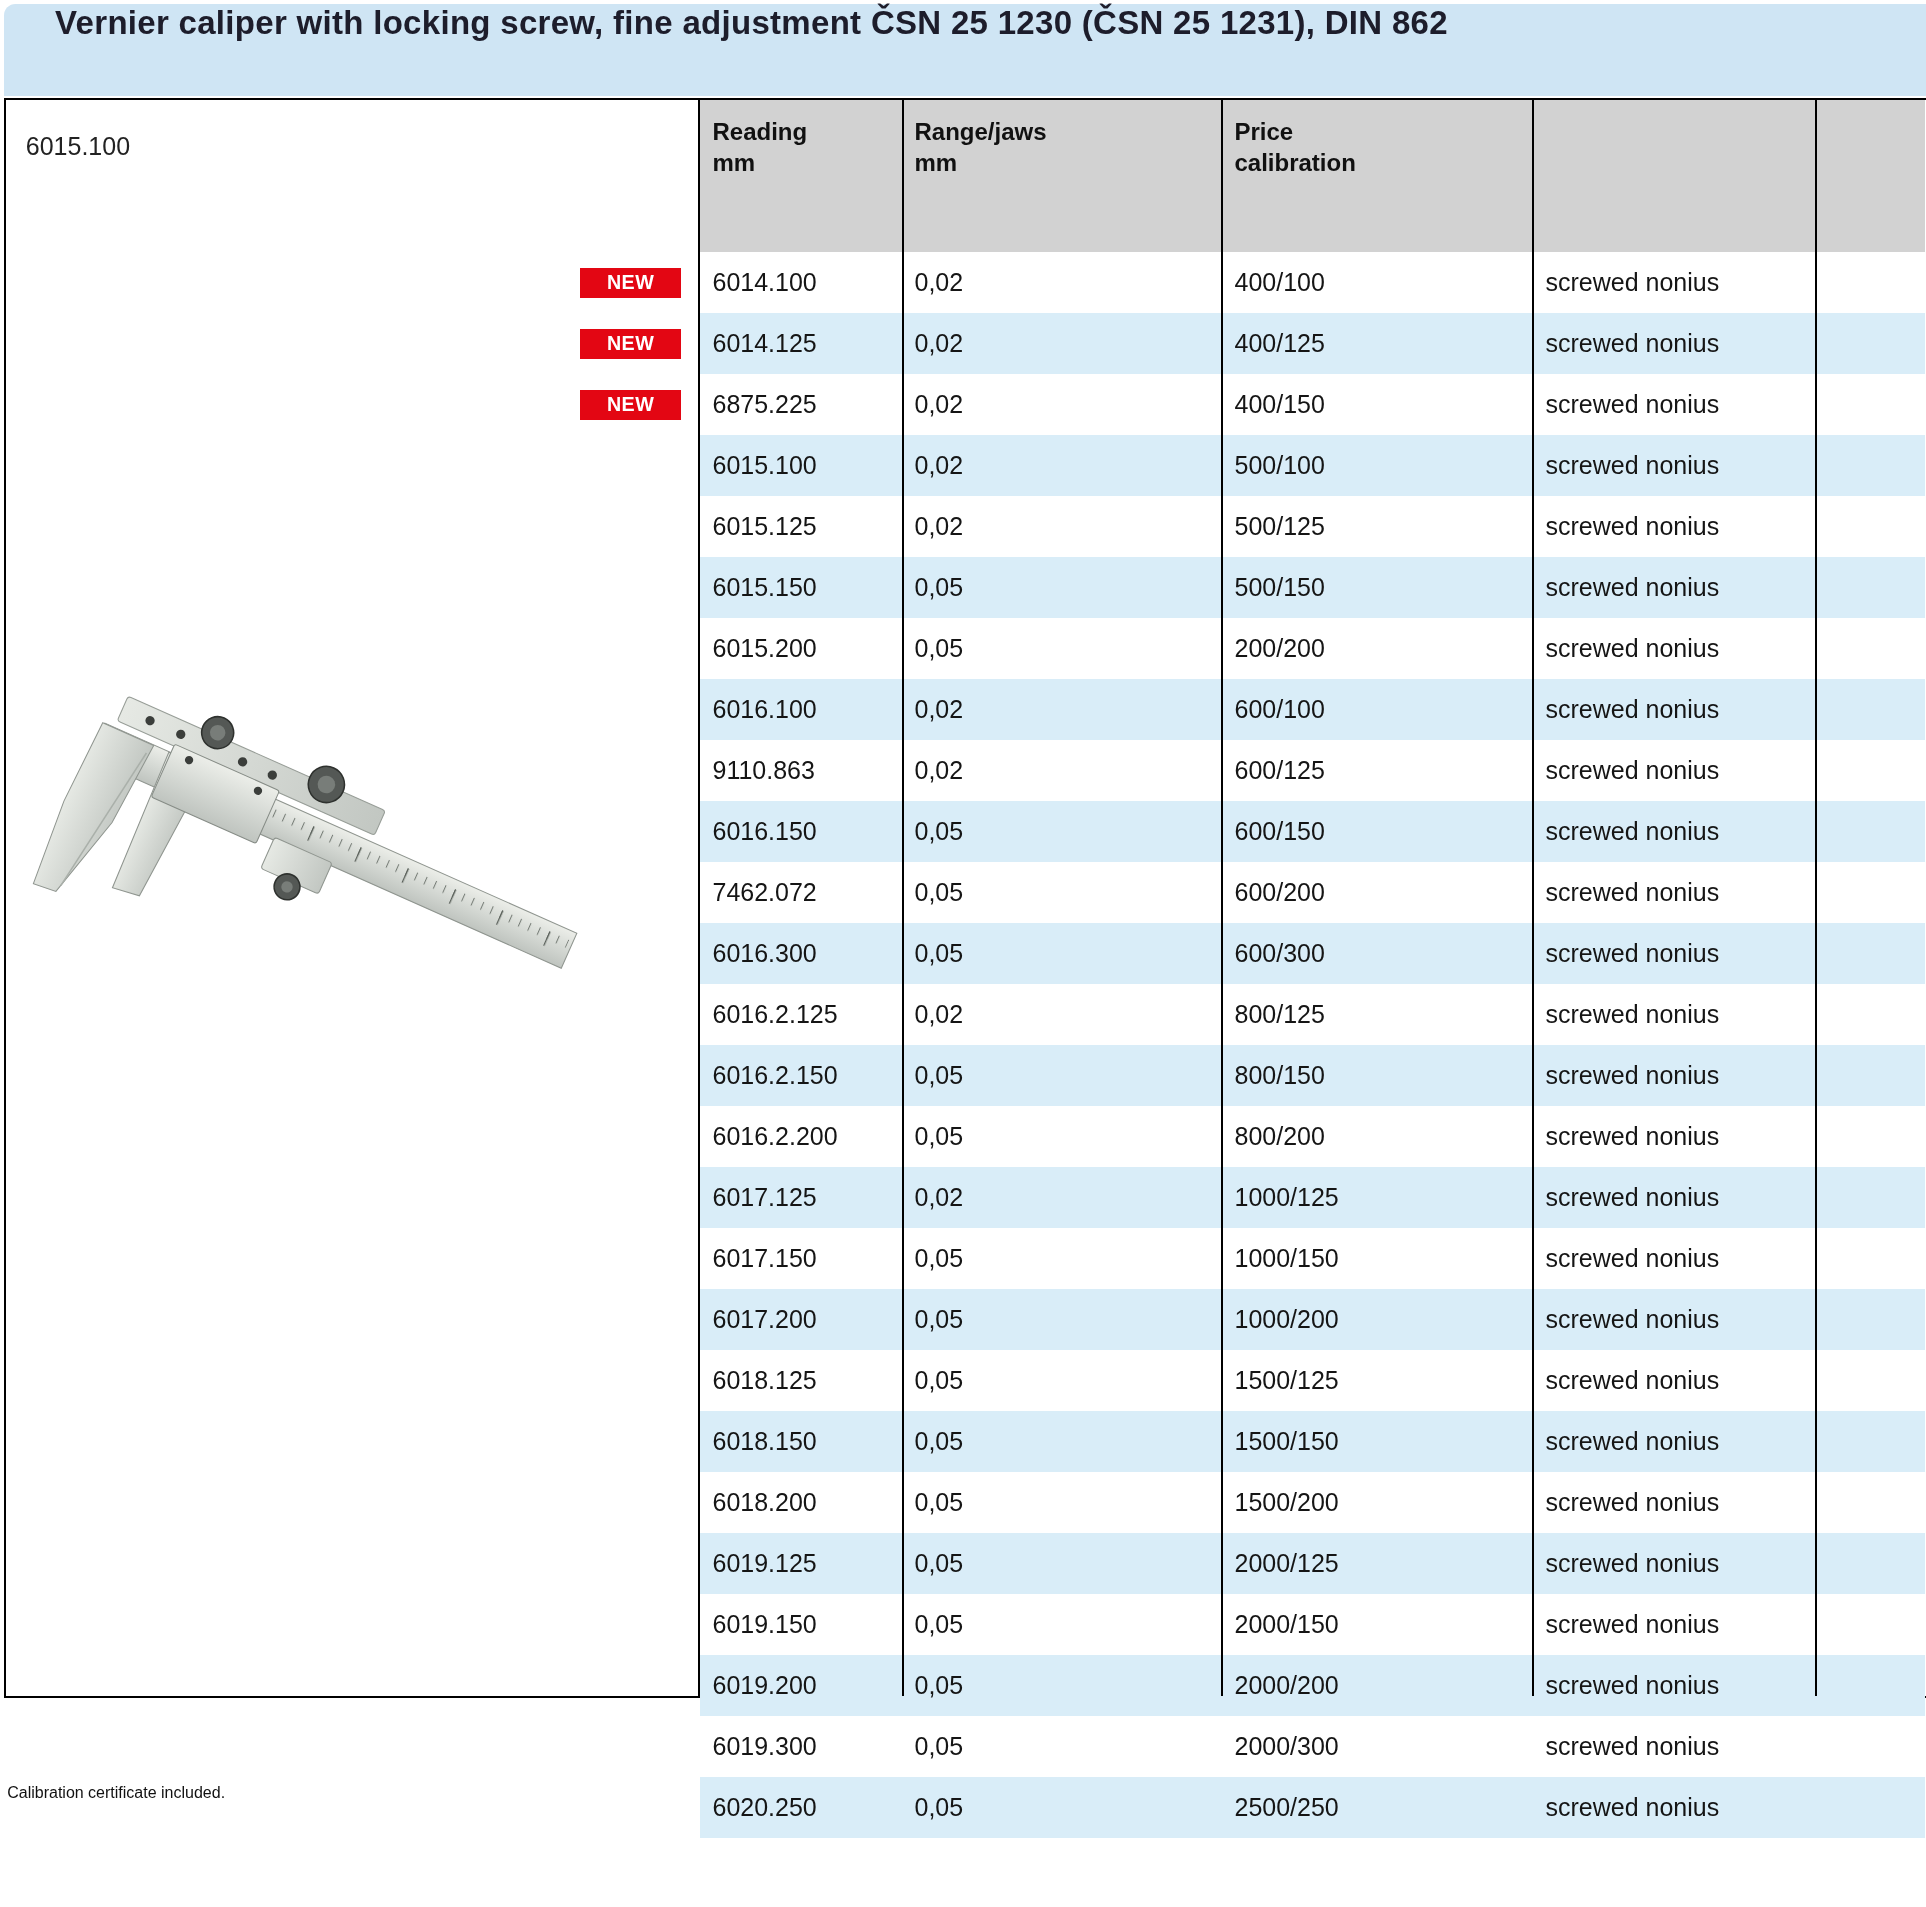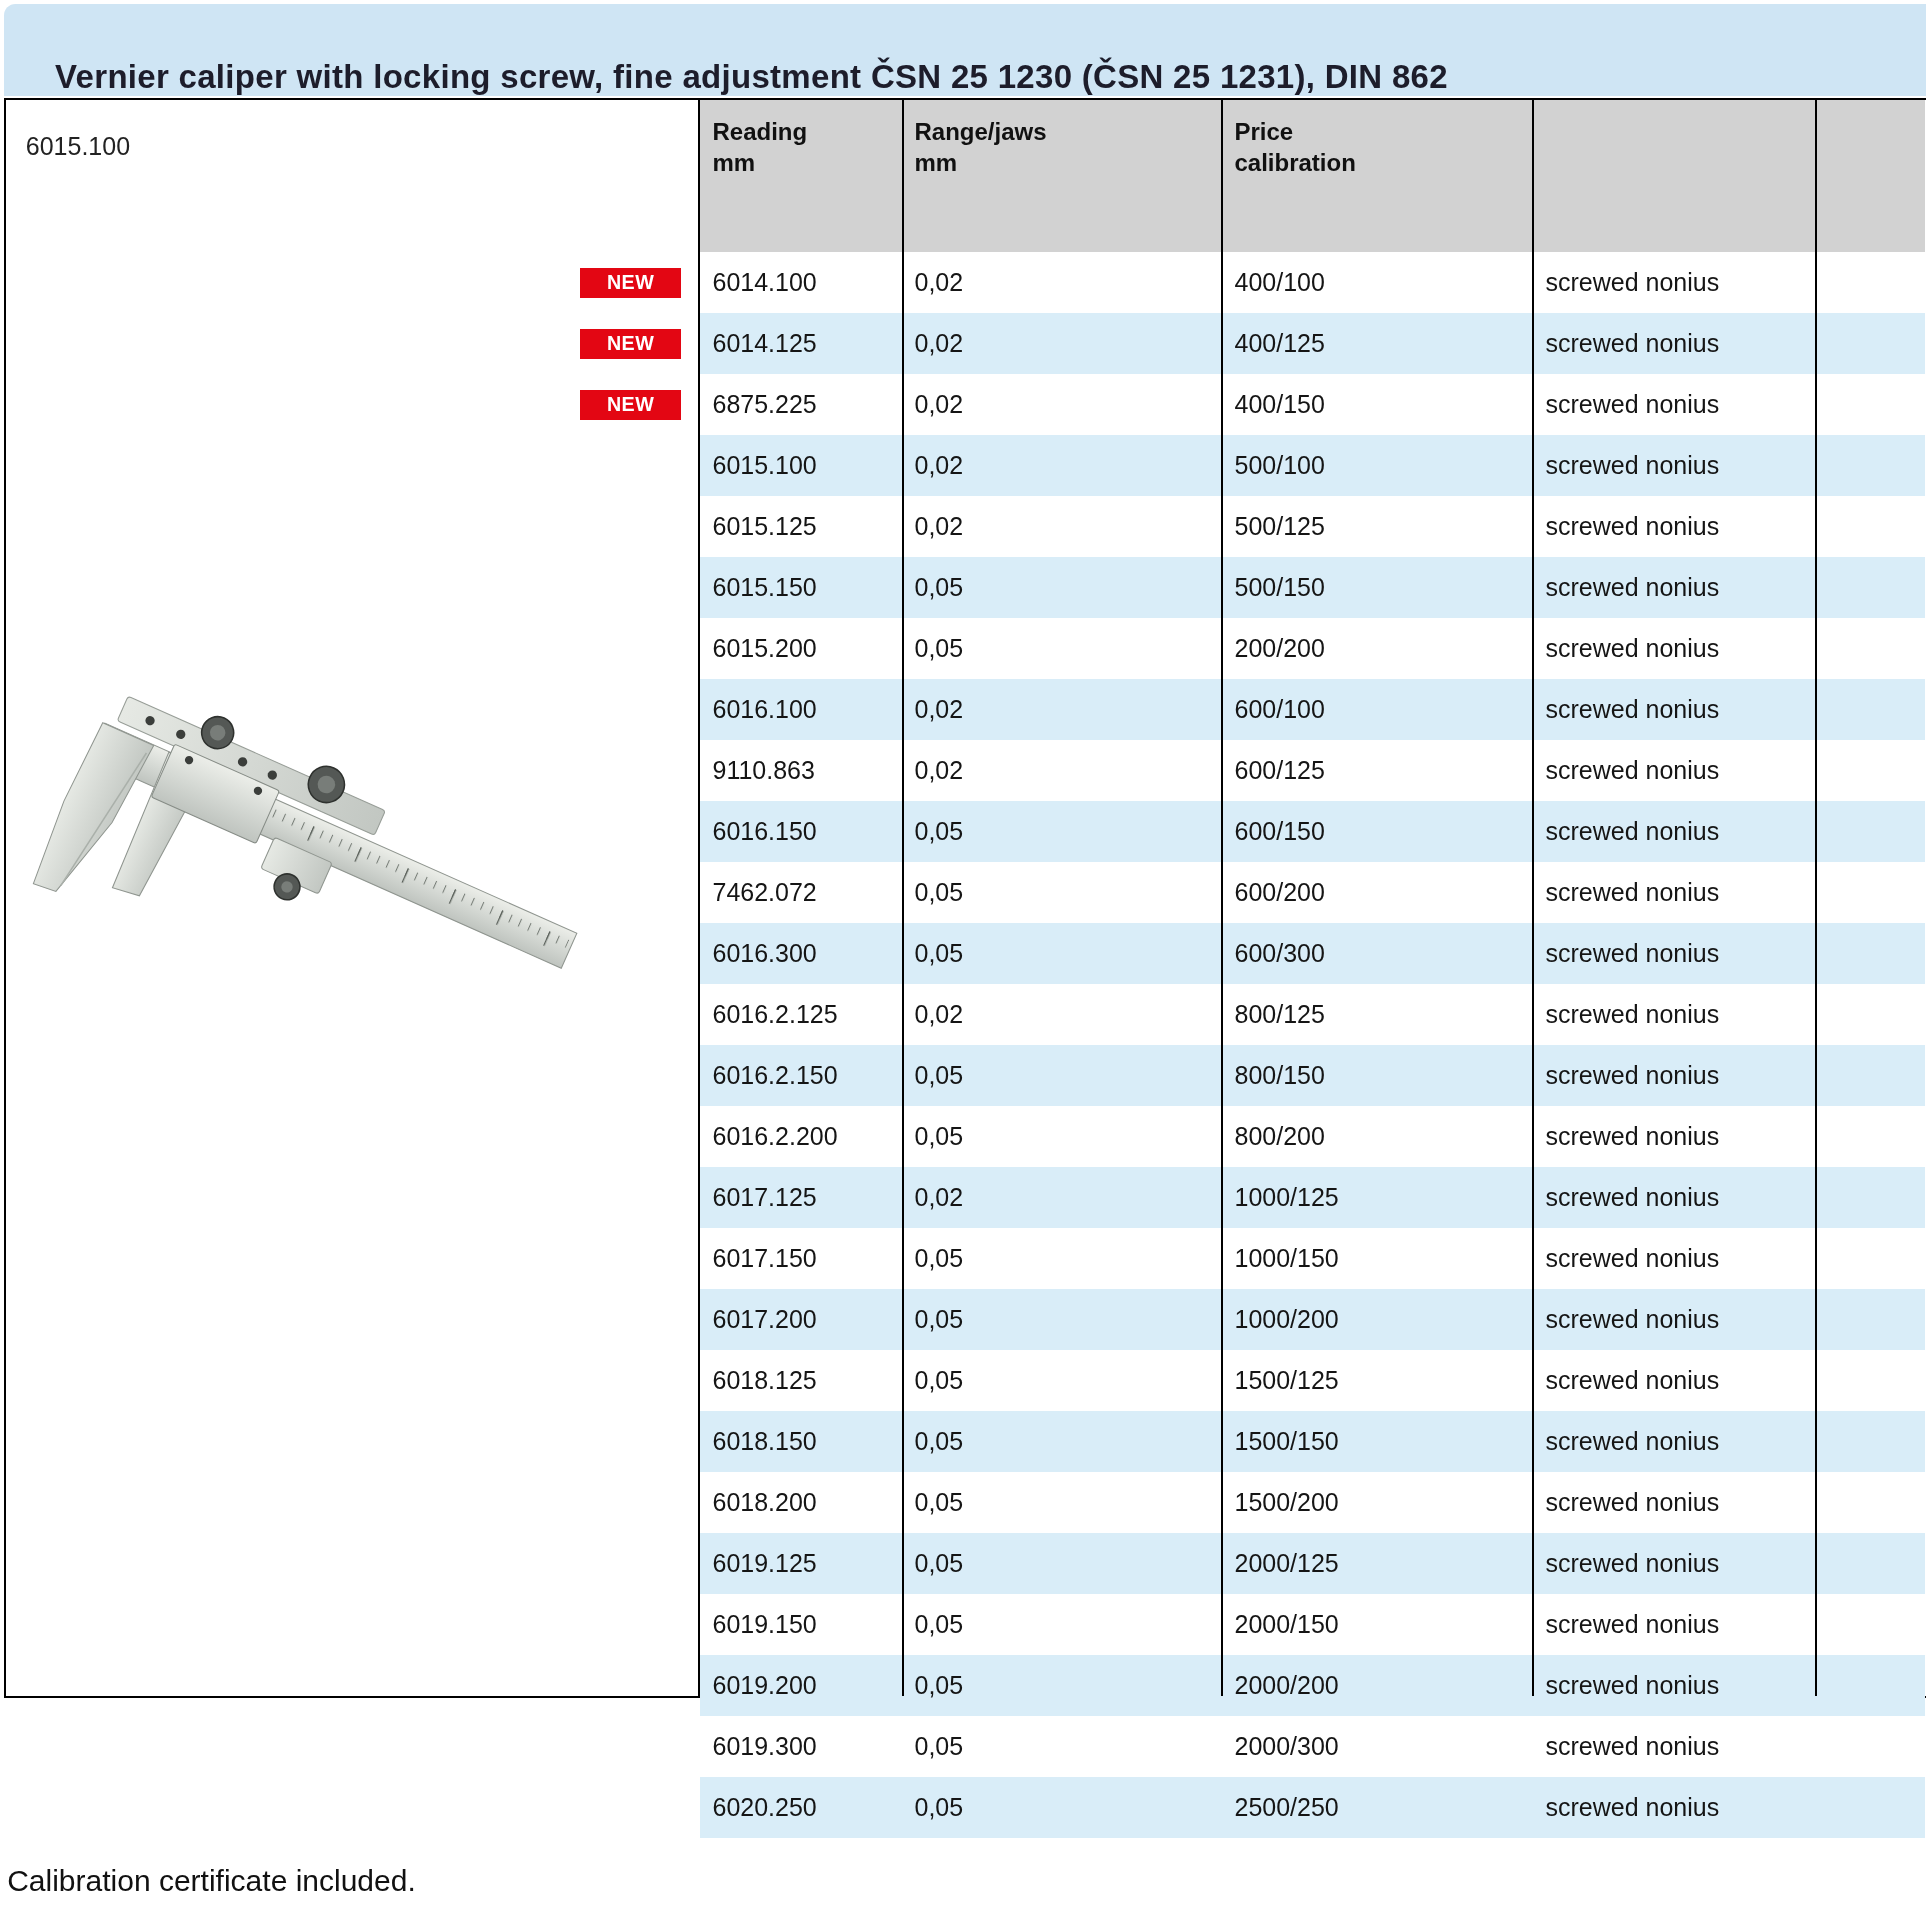--- a/index.html
+++ b/index.html
@@ -11,21 +11,21 @@
   *{box-sizing:border-box;margin:0;padding:0;}
   html,body{margin:0;padding:0;}
   body{
     width:1926px;height:1908px;overflow:hidden;position:relative;
     background:#fff;color:#151515;
     font-family:"Liberation Sans", sans-serif;
   }
   .title-bar{
     position:absolute;left:4.1px;top:4.1px;width:1922px;height:92px;
     background:var(--title-bar-bg);border-radius:11.4px 0 0 0;
-    display:flex;align-items:flex-end;padding-left:51px;
+    display:flex;align-items:flex-start;padding-left:51px;
   }
   .title{
     font-size:33px;font-weight:bold;color:#1d1d2b;letter-spacing:0.3px;white-space:nowrap;
   }
   .content-box{
     position:absolute;left:4.1px;top:98px;width:1922px;height:1600px;
     border:2.6px solid #000;border-right:none;background:#fff;
   }
   .product-label{
     position:absolute;left:19.7px;top:32px;font-size:25px;color:#222;
@@ -56,21 +56,21 @@
     height:61px;align-items:center;font-size:25px;background:#fff;
   }
   .t-row.alt{background:var(--row-alt-bg);}
   .cell{padding-left:12.4px;white-space:nowrap;overflow:visible;}
   .new-badge{
     position:absolute;left:-120px;top:50%;transform:translateY(-50%);
     width:101px;height:30px;background:var(--badge-red);color:#fff;
     font-size:19.7px;font-weight:bold;letter-spacing:0.5px;
     display:flex;align-items:center;justify-content:center;
   }
-  .footer-note{position:absolute;left:7.2px;top:1864px;font-size:30px;color:#111;}
+  .footer-note{position:absolute;left:7.2px;top:1784px;font-size:16px;color:#111;}
 </style>
 </head>
 <body>
 
 <div class="page">
 
   <header class="title-bar">
     <h1 class="title">Vernier caliper with locking screw, fine adjustment ČSN 25 1230 (ČSN 25 1231), DIN 862</h1>
   </header>
 

